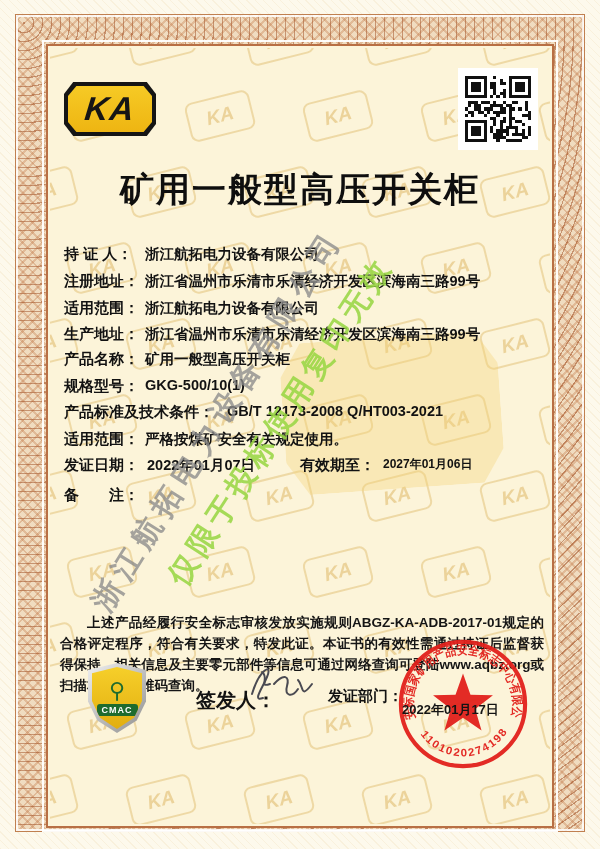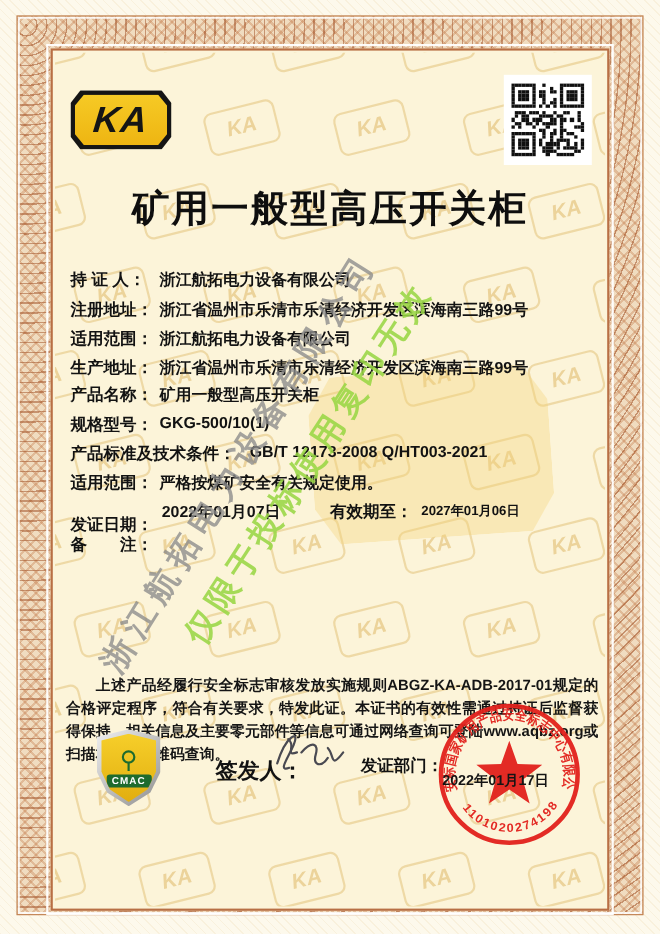--- a/index.html
+++ b/index.html
@@ -64,21 +64,21 @@
   .title{ position:absolute; left:0; top:167px; width:600px; text-align:center; z-index:2;
     font-size:34px; font-weight:900; letter-spacing:2px; color:#0e0e0e;}
   
   .row{ position:absolute; left:64px; width:482px; display:flex; z-index:2; font-size:15px; font-weight:700;}
   .row .lbl{ flex:0 0 81px; white-space:nowrap;}
   .row.wide .lbl{ flex:0 0 163px;}
   .row .val{ white-space:nowrap; font-size:14.5px;}
   .r0{top:245px}.r1{top:272px}.r2{top:299px}.r3{top:325px}
   .r4{top:350px}.r5{top:377px}.r6{top:403px}.r7{top:430px}
   .row-date{ position:absolute; left:64px; top:456px; width:482px; display:flex; z-index:2; font-size:15px; font-weight:700;}
-  .row-date .lbl{ flex:0 0 83px;margin-top:12px;}
+  .row-date .lbl{ flex:0 0 83px;}
   .row-date .v1{ flex:0 0 153px; font-size:14.5px;}
   .row-date .lbl2{ flex:0 0 83px;}
   .row-date .v2{ font-size:12px;}
   .row-remark{ position:absolute; left:64px; top:486px; z-index:2; font-size:15px; font-weight:700;}
   .body-text{ position:absolute; left:60px; top:570px; width:484px; z-index:2;
     font-size:13.5px; font-weight:700; line-height:1.56; text-indent:2em; text-align:justify; color:#151515;margin-top:42px;}
   
   .shield{ position:absolute; left:88px; top:663px; width:58px; height:70px; z-index:2;
     background:linear-gradient(135deg,#f0f0f0,#8f8f8f);
     clip-path:polygon(50% 0,100% 10%,100% 55%,84% 82%,50% 100%,16% 82%,0 55%,0 10%);

